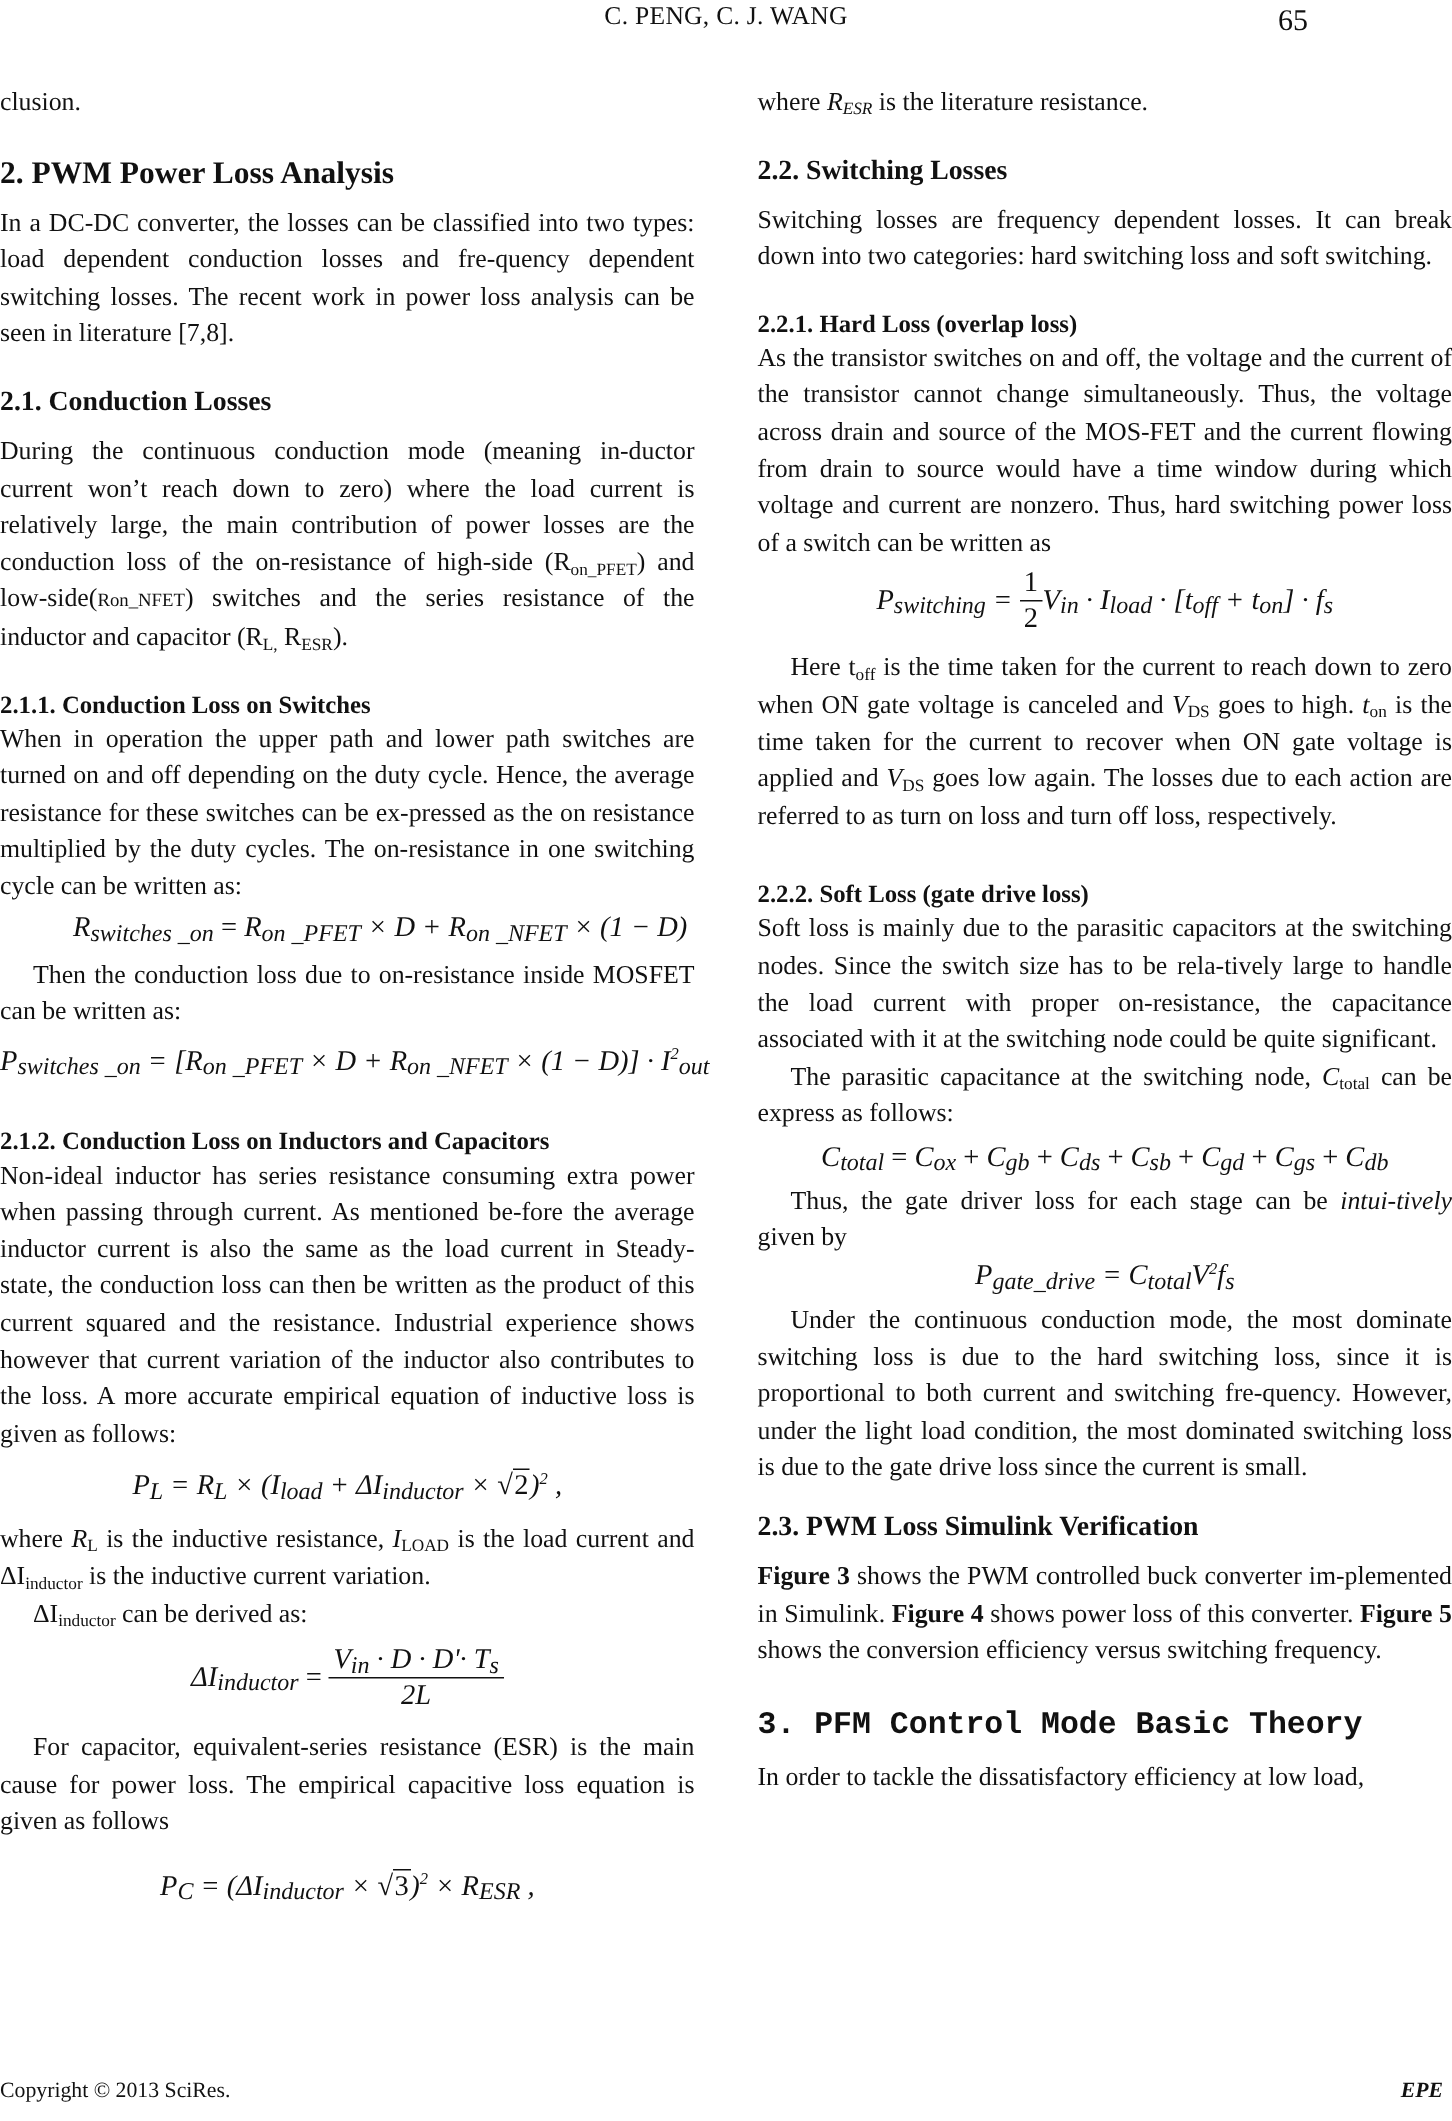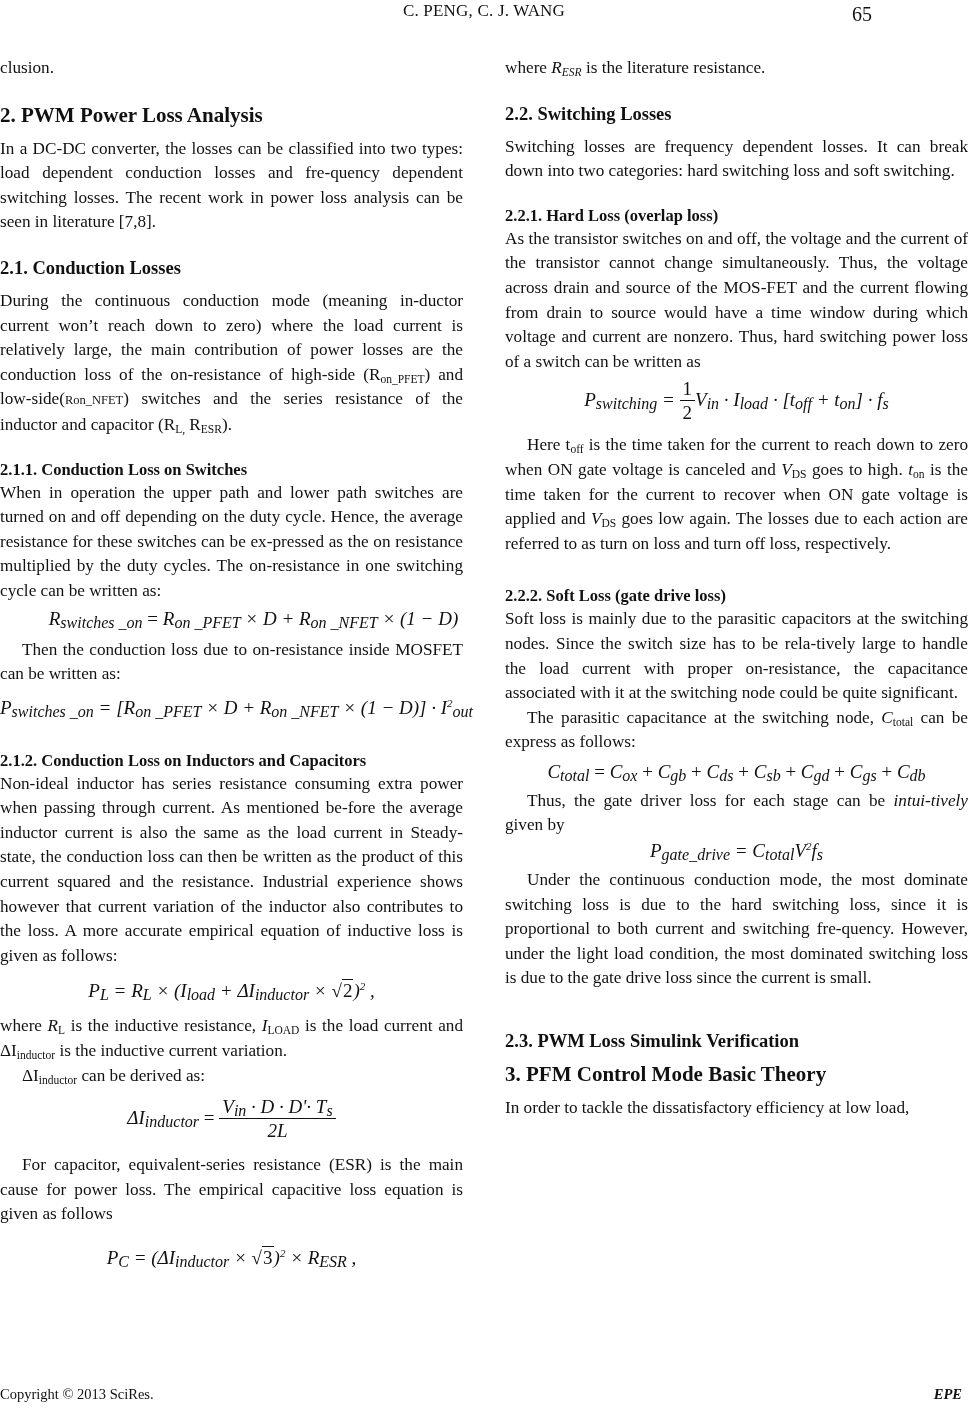--- a/index.html
+++ b/index.html
@@ -124,22 +124,25 @@
   <p class="indent" style="margin-top:4px;">
     <span>Thus, the gate driver loss for each stage can be </span><i class="it">intui-tively</i><span> given by</span>
   </p>
 
   <div class="eq">
     <span>P</span><sub>gate_drive</sub><span> = C</span><sub>total</sub><span>V</span><sup>2</sup><span>f</span><sub>s</sub>
   </div>
 
   <p class="indent" style="margin-top:4px;">Under the continuous conduction mode, the most dominate switching loss is due to the hard switching loss, since it is proportional to both current and switching fre-quency. However, under the light load condition, the most dominated switching loss is due to the gate drive loss since the current is small.</p>
 
-  <h3 style="margin-top:37px;">2.3. PWM Loss Simulink Verification</h3>
+  <h3 style="margin-top:14px;">2.3. PWM Loss Simulink Verification</h3>
+  <p style="margin-top:8px;">
+    <b class="fig">Figure 3</b><span> shows the PWM controlled buck converter im-plemented in Simulink. </span><b class="fig">Figure 4</b><span> shows power loss of this converter. </span><b class="fig">Figure 5</b><span> shows the conversion efficiency versus switching frequency.</span>
+  </p>
 
-  <h2 style="margin-top:6px;">3. PFM Control Mode Basic Theory</h2>
+  <h2 style="margin-top:24px;font-family:Liberation Mono, monospace;">3. PFM Control Mode Basic Theory</h2>
   <p style="margin-top:8px;">In order to tackle the dissatisfactory efficiency at low load,</p>
 </div>
 
 <div class="footer">
   <span class="copy">Copyright © 2013 SciRes.</span>
   <span class="journal">EPE</span>
 </div>
 
 </body></html>

